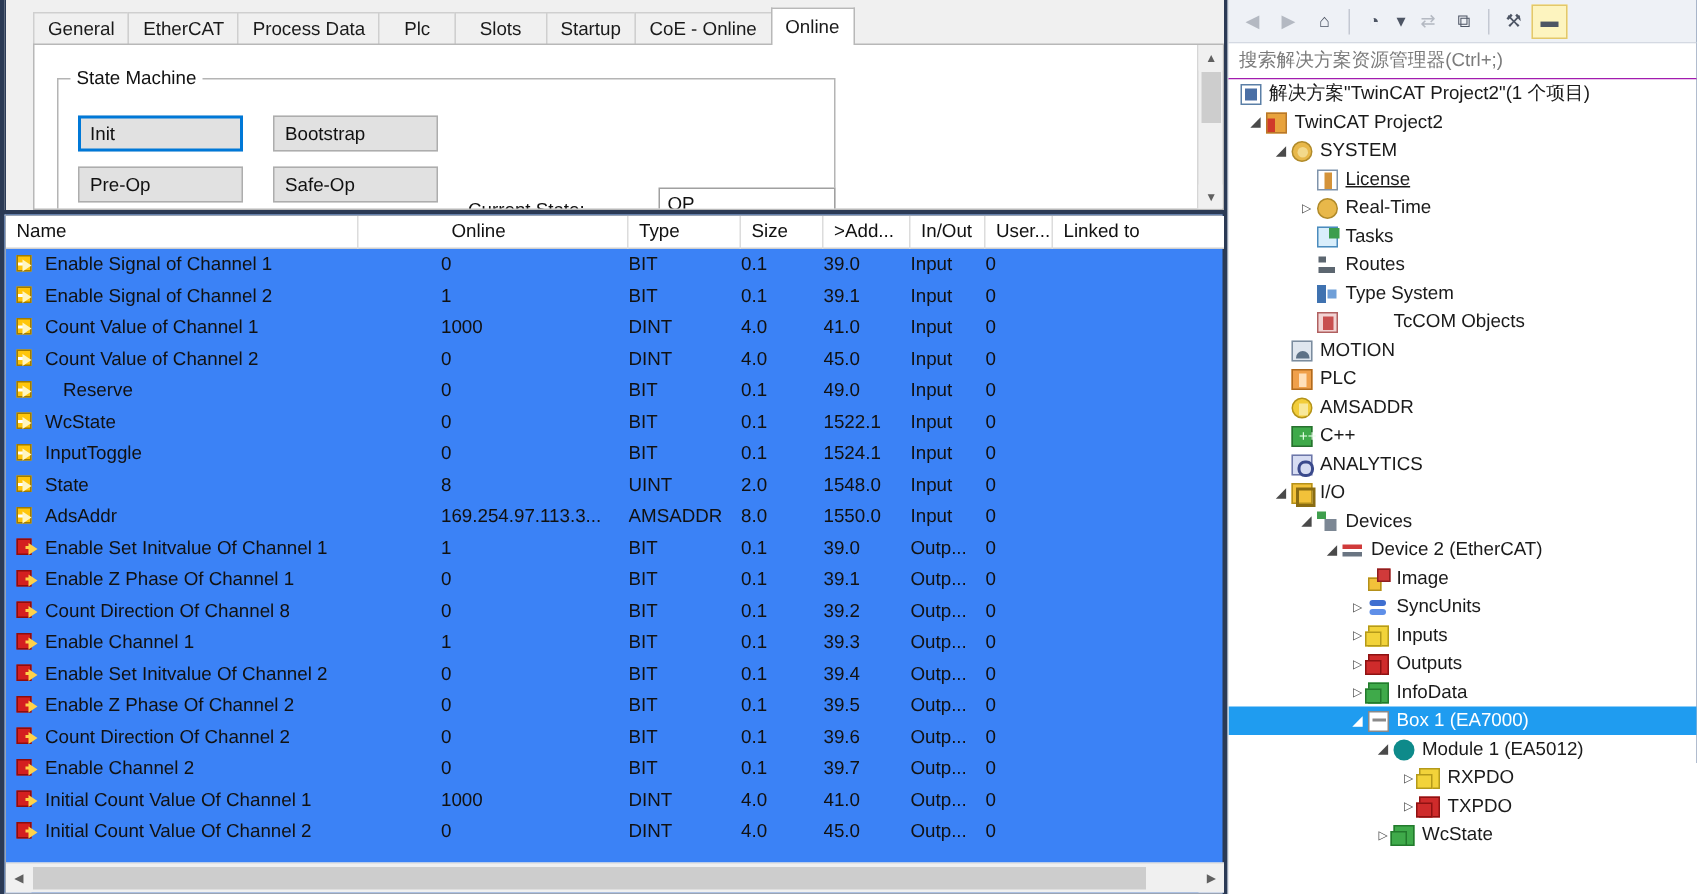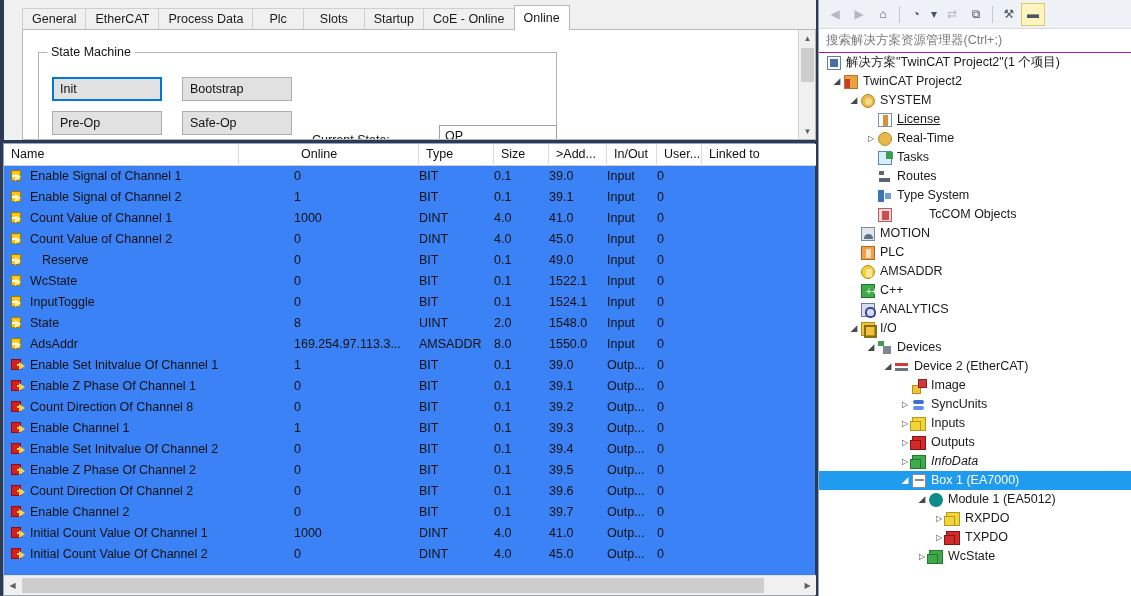--- a/index.html
+++ b/index.html
@@ -931,21 +931,21 @@
           <span class="ticon" style="left: 93px;">
             <span class="ic ic-outputs"></span>
           </span>
           <span class="tlabel" style="left: 112px;">Outputs</span>
         </div>
         <div class="tnode">
           <span class="tw" style="left: 79px;">▷</span>
           <span class="ticon" style="left: 93px;">
             <span class="ic ic-infodata"></span>
           </span>
-          <span class="tlabel" style="left: 112px; font-style: italic;">InfoData</span>
+          <span class="tlabel" style="left: 112px;">InfoData</span>
         </div>
         <div class="tnode selected">
           <span class="tw" style="left: 79px; font-size: 9px;">◢</span>
           <span class="ticon" style="left: 93px;">
             <span class="ic ic-box"></span>
           </span>
           <span class="tlabel" style="left: 112px;">Box 1 (EA7000)</span>
         </div>
         <div class="tnode">
           <span class="tw" style="left: 96px; font-size: 9px;">◢</span>

